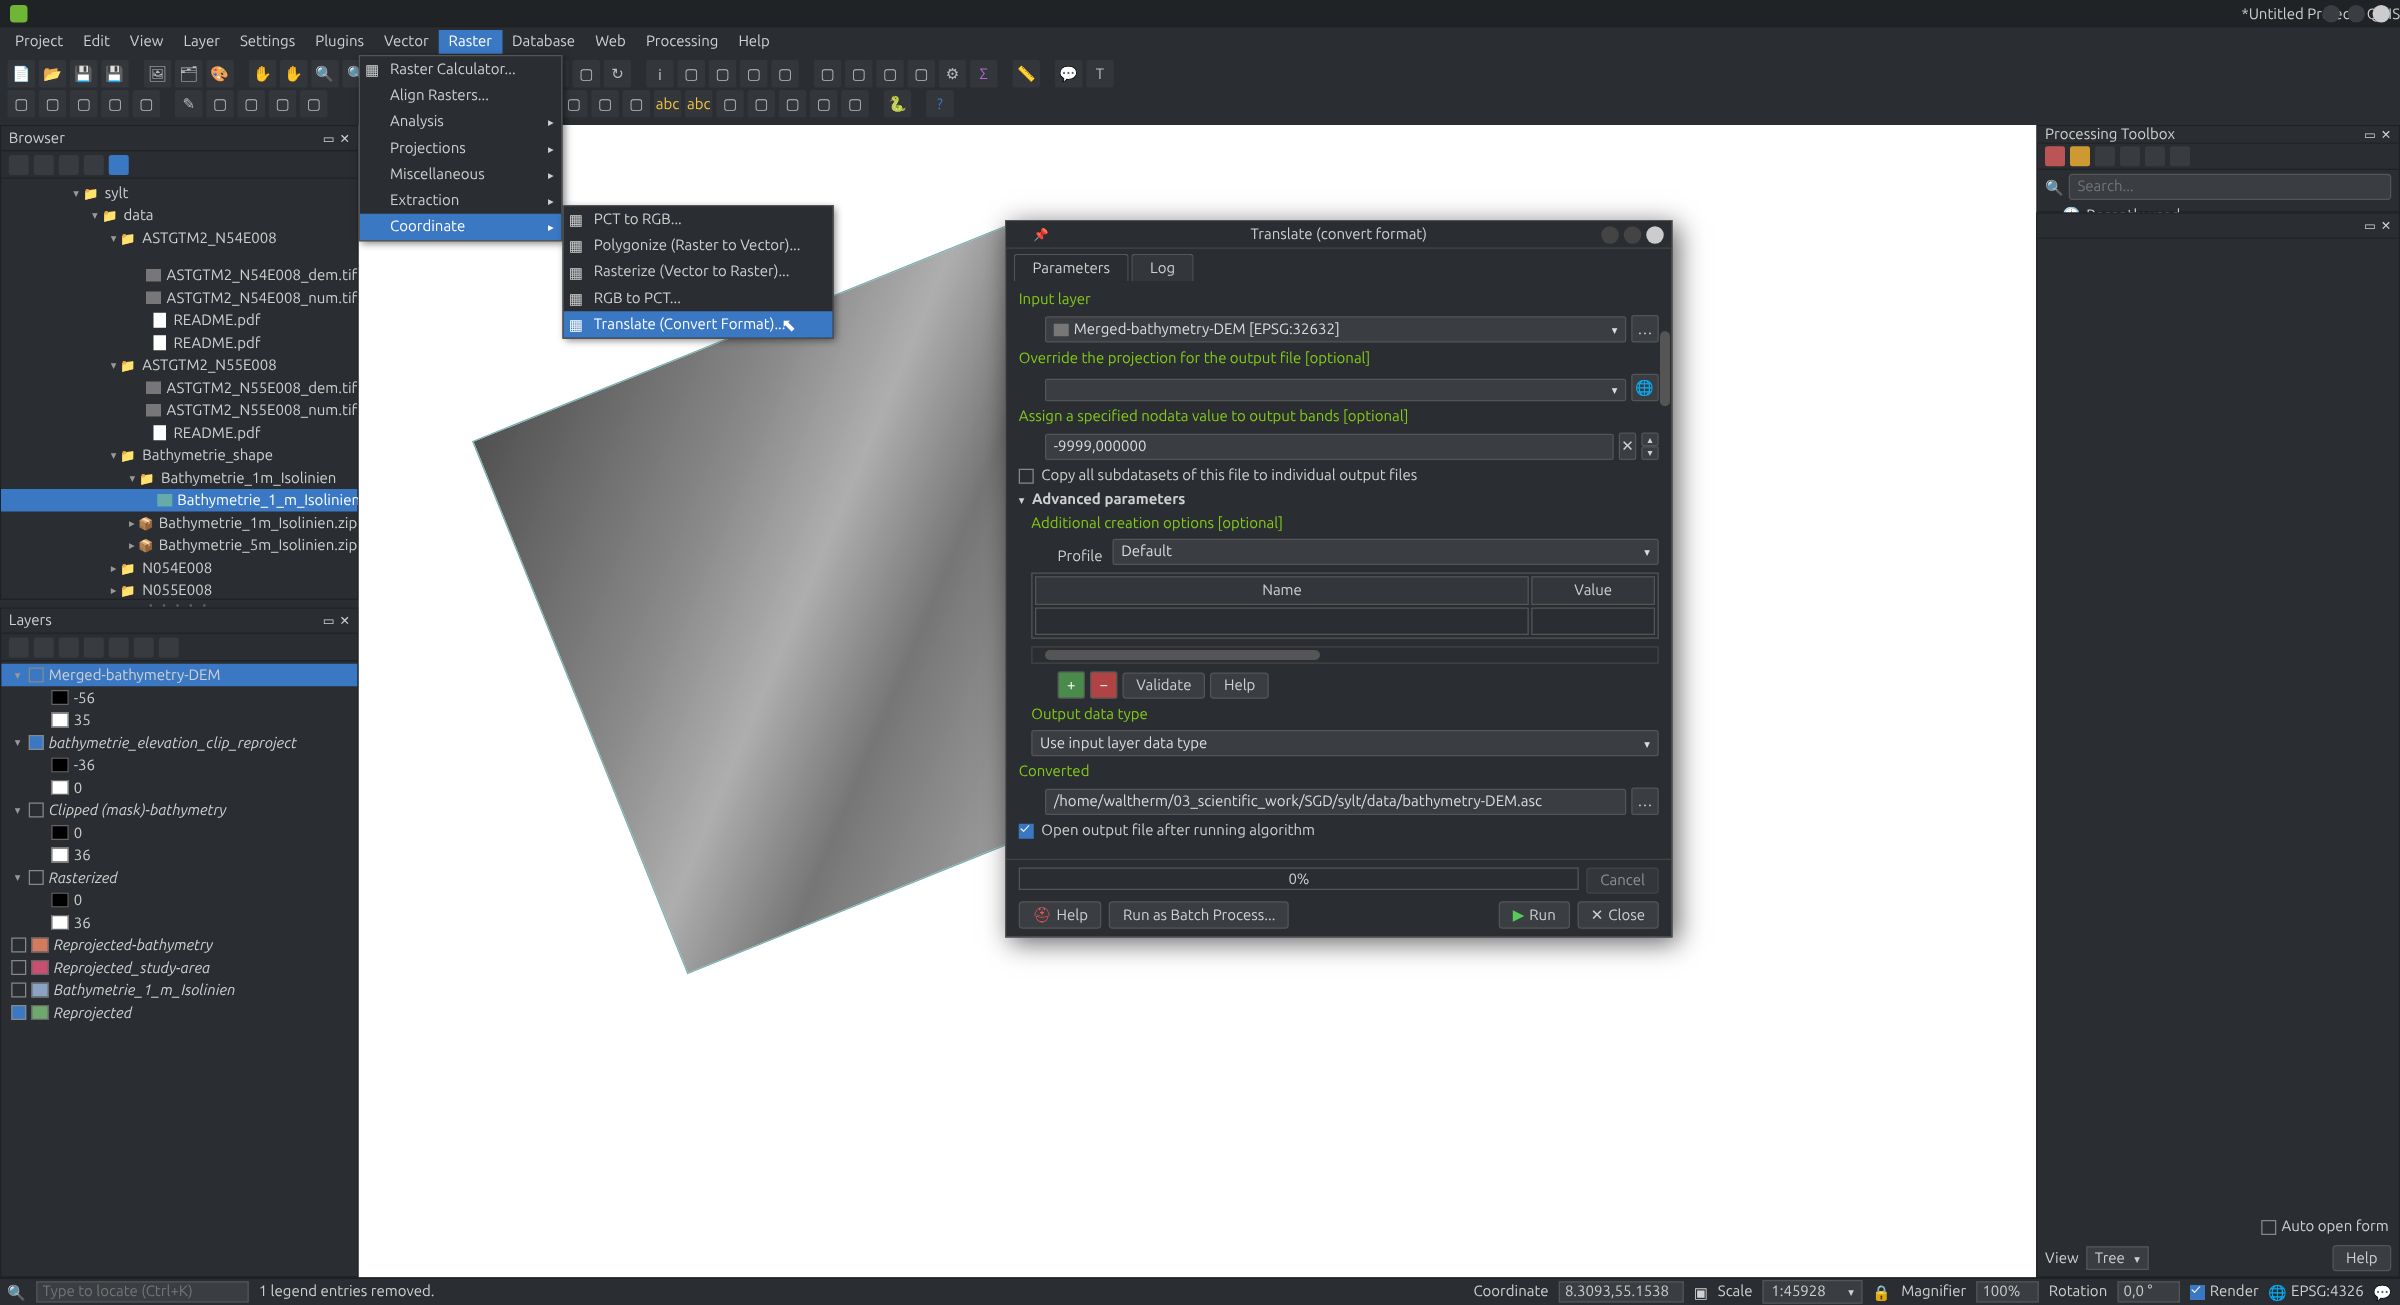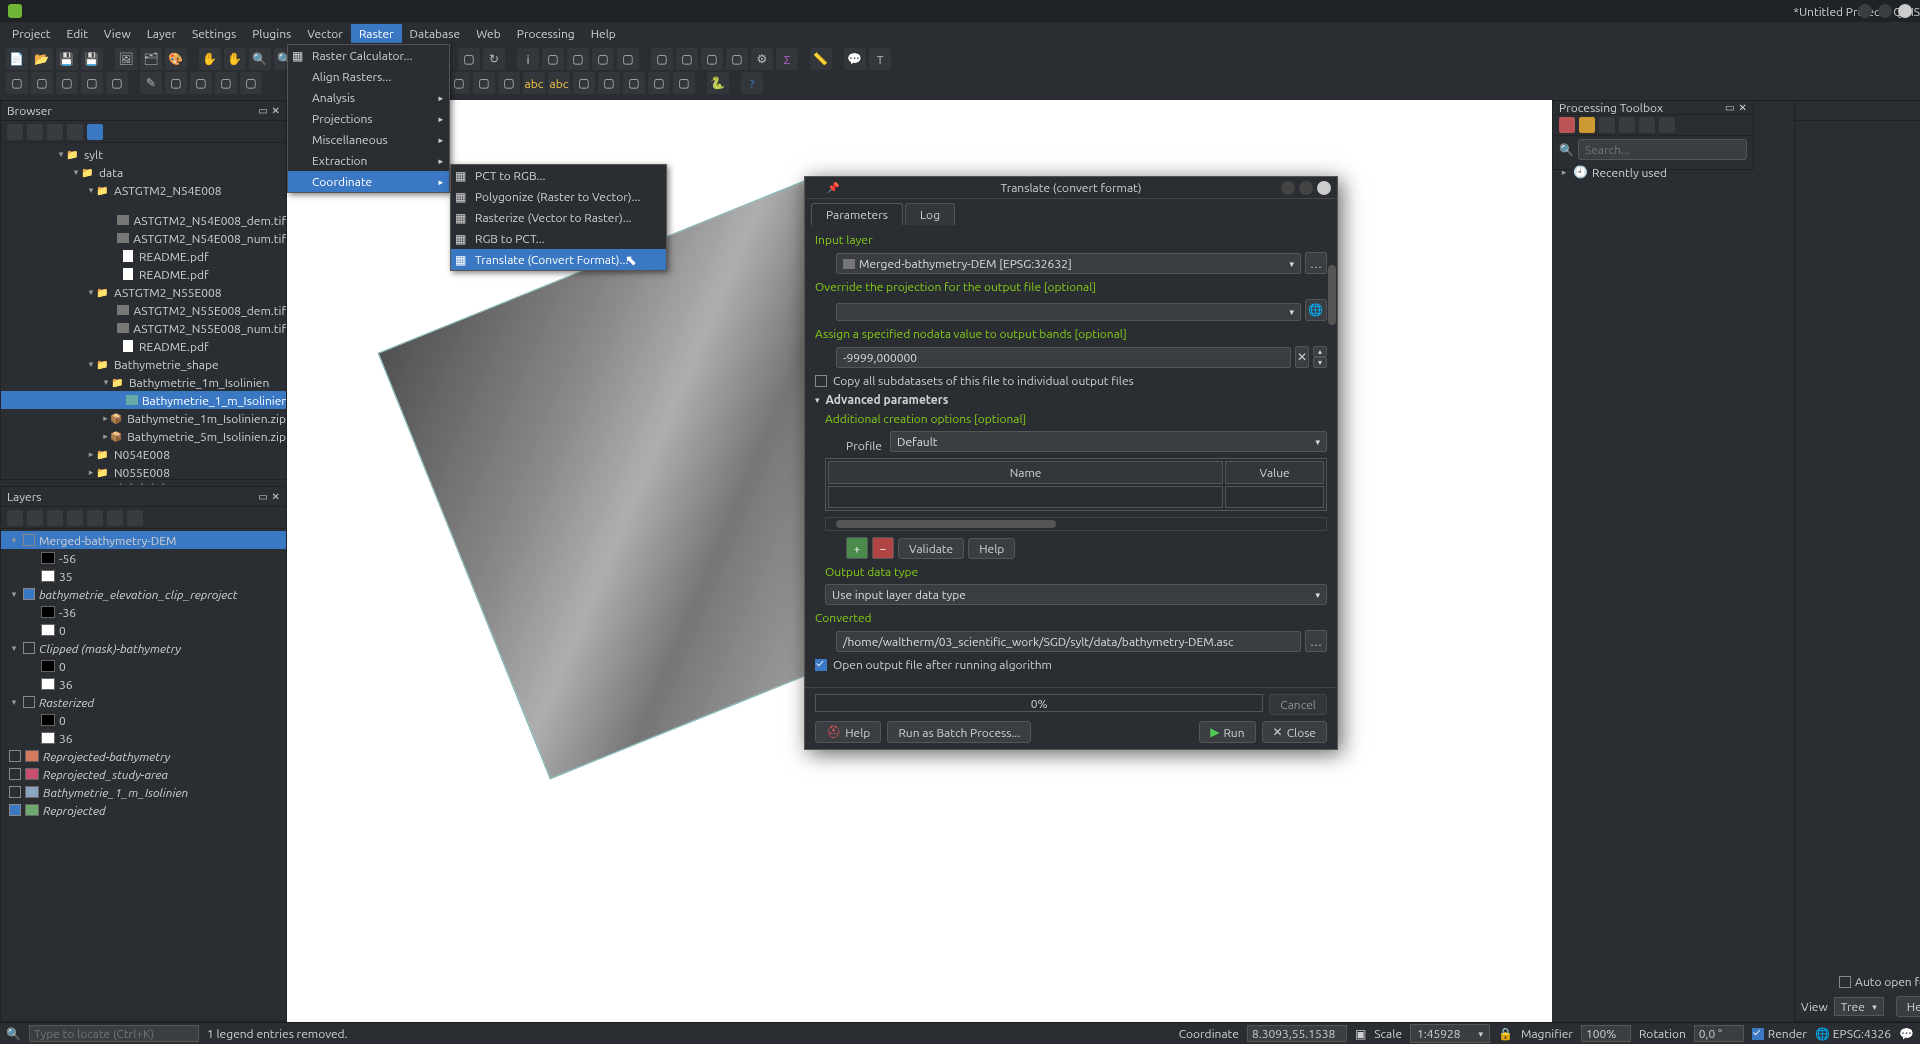--- a/index.html
+++ b/index.html
@@ -52,21 +52,21 @@
 .layer-chk { width:12px; height:12px; border:1px solid #888; display:inline-block; }
 .layer-swatch { width:14px; height:12px; display:inline-block; }
 .layer-name { font-style:italic; }
 .resize-dots { height:6px; text-align:center; color:#666; letter-spacing:3px; font-size:8px; }
 
 
 .canvas { flex:1; background:#fff; position:relative; }
 .raster-vis { position:absolute; top:150px; left:160px; width:460px; height:460px; transform:rotate(-22deg); background:linear-gradient(135deg,#555 0%,#888 30%,#aaa 45%,#777 60%,#999 80%,#666 100%); filter:contrast(1.1); border:1px solid #7aa; }
 
 
-.right-col { width:368px; display:flex; flex-direction:row;gap:40px; }
+.right-col { width:291px; display:flex; flex-direction:column; }
 .toolbox-panel { height:70px; }
 .search-inp { flex:1; background:#3a3e42; border:1px solid #555; padding:3px 6px; color:#bbb; border-radius:3px; }
 .results-panel { flex:1; }
 .view-row { display:flex; align-items:center; padding:4px 6px; gap:6px; }
 .combo { background:#3a3e42; border:1px solid #555; padding:2px 6px; display:flex; align-items:center; justify-content:space-between; min-width:50px; }
 .btn { background:#3a3e42; border:1px solid #555; padding:3px 10px; border-radius:3px; cursor:default; display:inline-flex; align-items:center; gap:4px; }
 
 
 .dropdown { position:absolute; background:#2a2e32; border:1px solid #555; min-width:160px; box-shadow:2px 2px 6px rgba(0,0,0,0.5); z-index:100; }
 .dropdown-item { padding:4px 22px 4px 24px; display:flex; align-items:center; position:relative; }

